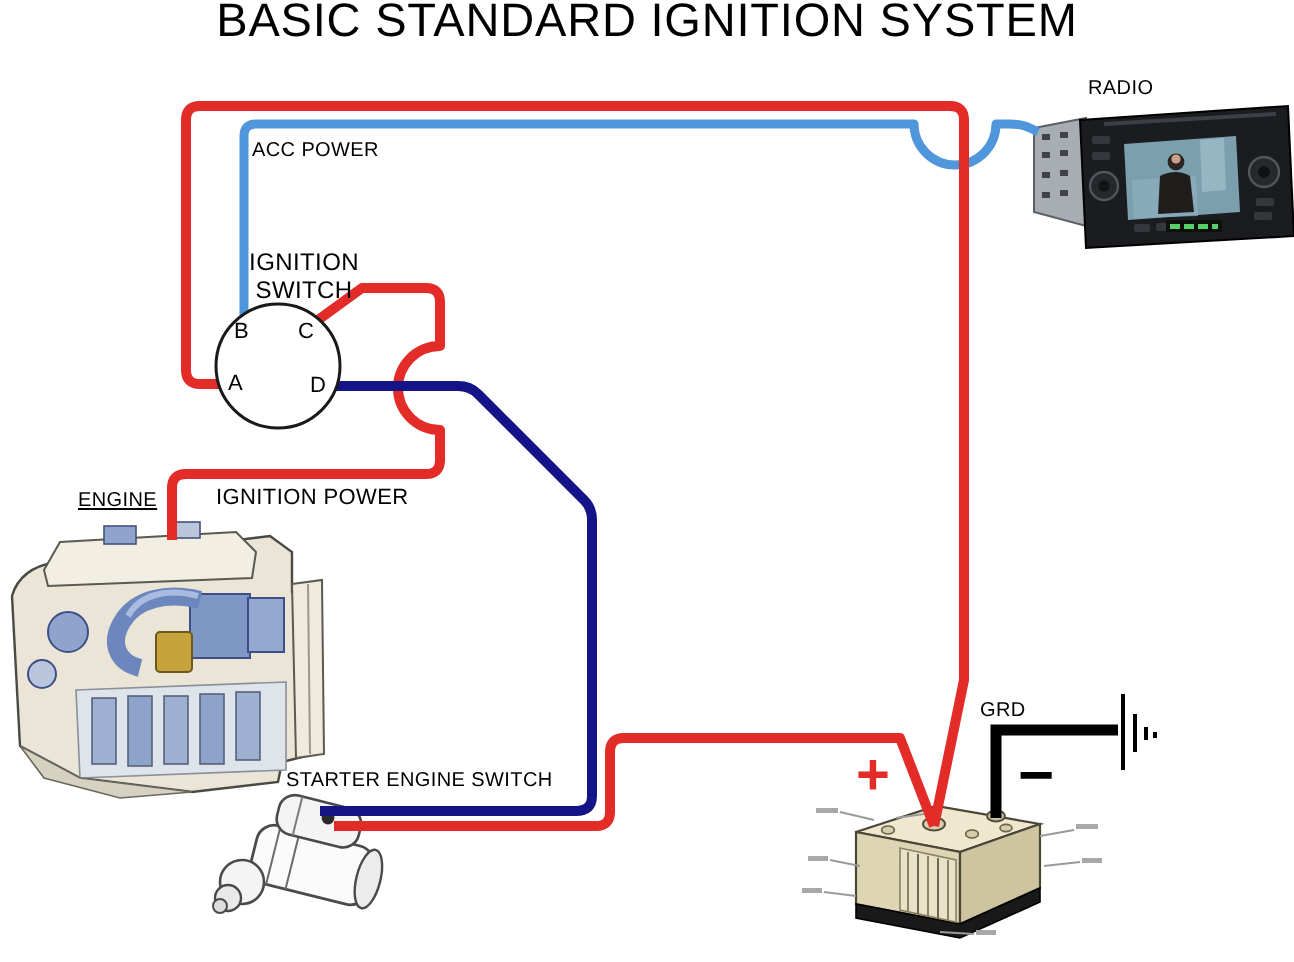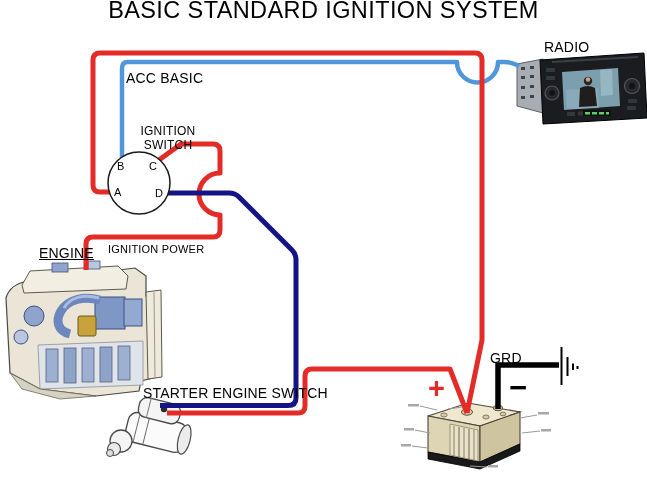--- a/index.html
+++ b/index.html
@@ -1,29 +1,29 @@
 <!DOCTYPE html>
 <html style="--background: #ffffff; --text: #000000; --wire-red: #e32b28; --wire-dark-blue: #141487; --wire-light-blue: #5096db; --wire-black: #000000;"><head>
 <meta charset="utf-8">
 <style>
   html,body{margin:0;padding:0;background:#fff;}
   #stage{
     position:relative;width:647px;height:481px;background:var(--background,#fff);
     font-family:"Liberation Sans",sans-serif;overflow:hidden;
   }
   .lbl{
-    position:absolute;color:var(--text,#000);font-size:14px;line-height:1.15;
+    position:absolute;color:var(--text,#000);font-size:10px;line-height:1.15;
     white-space:nowrap;letter-spacing:.2px;
   }
   #title{
     position:absolute;top:-3px;left:0;width:647px;text-align:center;
     font-size:23.5px;letter-spacing:.4px;color:var(--text,#000);white-space:nowrap;
   }
   #lbl-ignition-switch{left:119px;top:125px;width:66px;text-align:center;
-    font-size:12px;white-space:normal;padding-left:16px;}
+    font-size:12px;white-space:normal;}
   #lbl-acc-power{left:126px;top:70px;}
   #lbl-radio{left:544px;top:39px;}
   #lbl-engine{left:39px;top:245px;text-decoration:underline;}
   #lbl-ignition-power{left:108px;top:243px;font-size:11px;}
   #lbl-starter-power{left:327px;top:352px;}
   #lbl-starter-relay{left:143px;top:385px;}
   #lbl-starter-motor{left:108px;top:453px;font-size:14.5px;}
   #lbl-grd{left:490px;top:350px;}
   .term{position:absolute;font-size:11px;color:var(--text,#000);}
   #term-b{left:117px;top:160px;}
@@ -181,21 +181,21 @@
       <line class="gnd" x1="567.5" y1="357" x2="567.5" y2="376"></line>
       <line class="gnd" x1="573" y1="363.5" x2="573" y2="370"></line>
       <line class="gnd" x1="577.5" y1="366" x2="577.5" y2="369"></line>
     </g>
 
     <circle cx="139" cy="183" r="31" fill="#ffffff" stroke="#1a1a1a" stroke-width="1.5"></circle>
   </svg>
 
   <div id="title">BASIC STANDARD IGNITION SYSTEM</div>
 
-  <div class="lbl" id="lbl-acc-power">ACC BASIC</div>
+  <div class="lbl" id="lbl-acc-power">ACC POWER</div>
   <div class="lbl" id="lbl-radio">RADIO</div>
   <div class="lbl" id="lbl-ignition-switch">IGNITION SWITCH</div>
   <div class="lbl" id="lbl-engine">ENGINE</div>
   <div class="lbl" id="lbl-ignition-power">IGNITION POWER</div>
   <div class="lbl" id="lbl-starter-relay">STARTER ENGINE SWITCH</div>
   <div class="lbl" id="lbl-grd">GRD</div>
 
   <div class="term" id="term-b">B</div>
   <div class="term" id="term-c">C</div>
   <div class="term" id="term-a">A</div>

